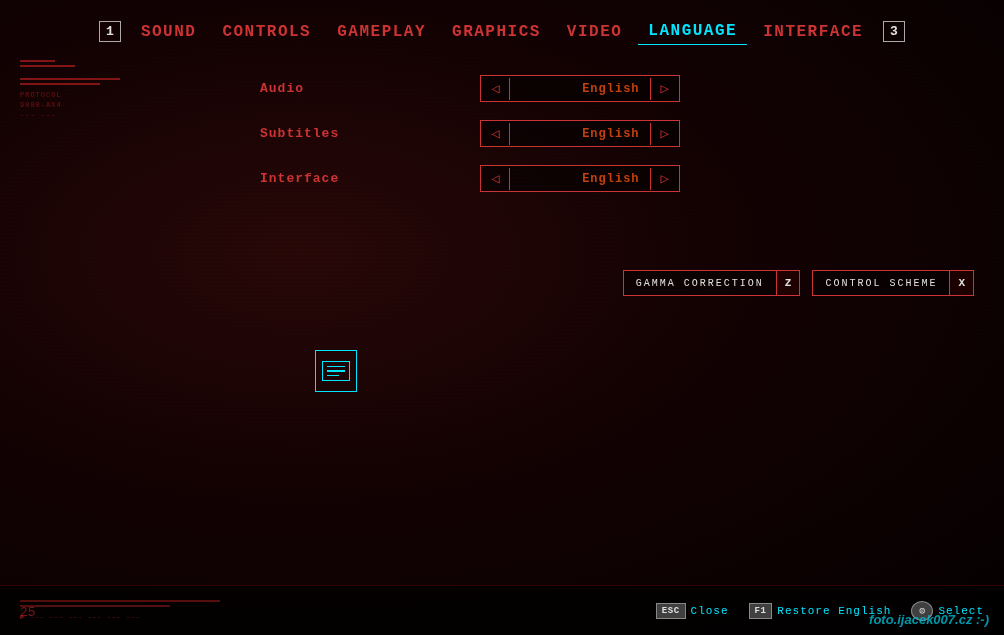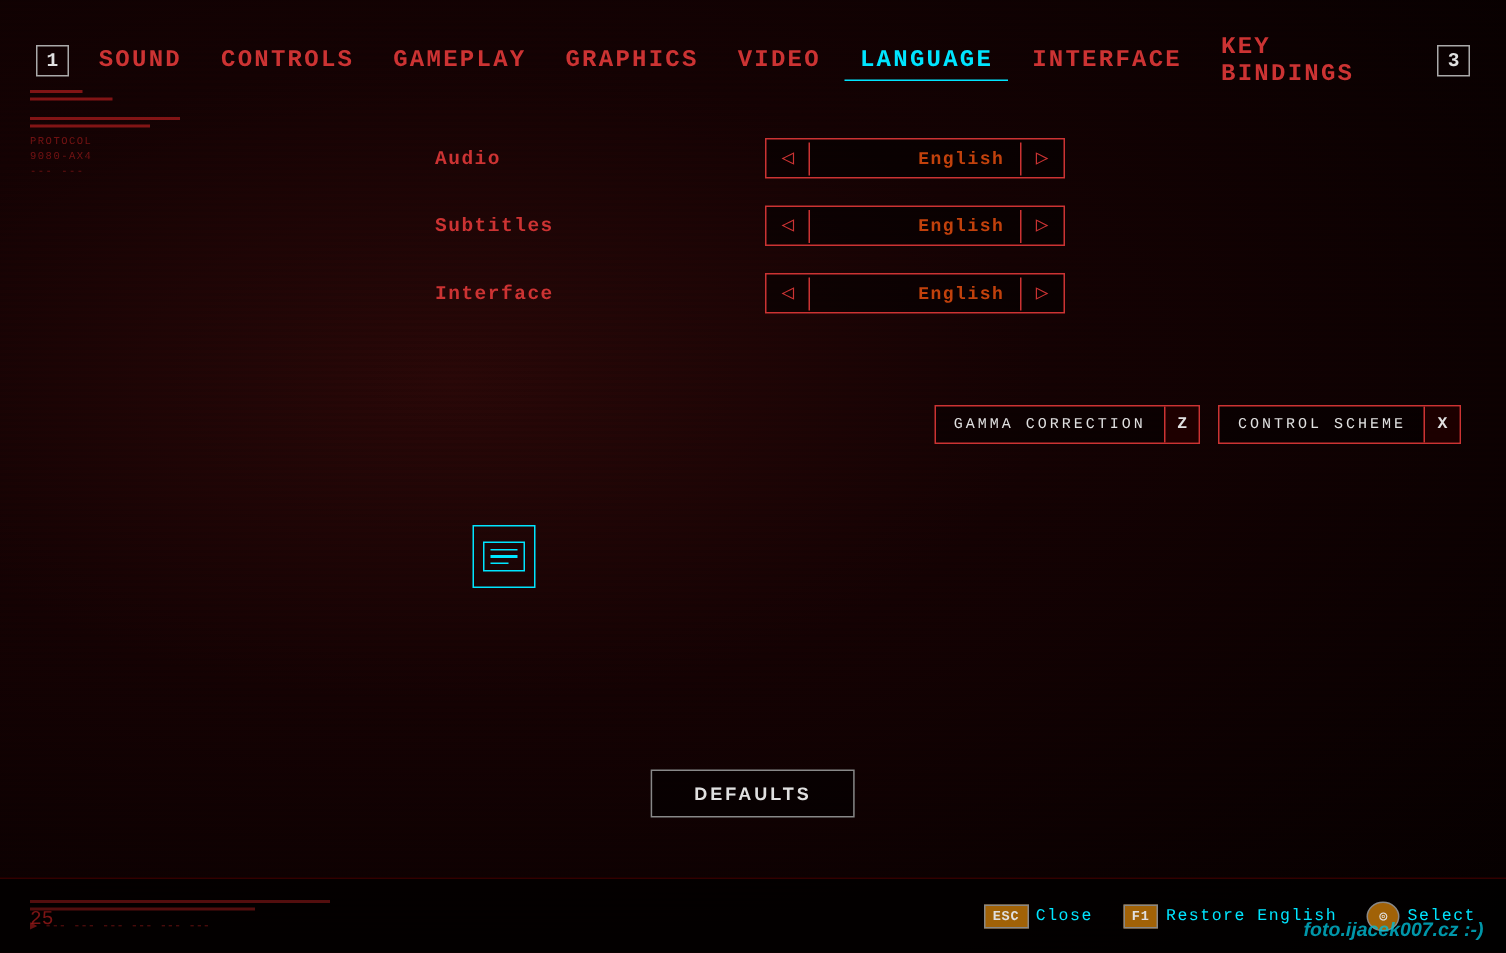--- a/index.html
+++ b/index.html
@@ -114,21 +114,20 @@
     }
 
     
     .settings-panel {
       display: flex;
       flex-direction: column;
       align-items: flex-start;
       padding: 10px 0 0 260px;
       margin-top: 10px;
       gap: 18px;
-      margin-left: 30px;
     }
 
     .setting-row {
       display: flex;
       align-items: center;
       gap: 120px;
       width: 480px;
     }
 
     .setting-label {
@@ -287,21 +286,21 @@
       gap: 20px;
     }
 
     .bottom-action {
       display: flex;
       align-items: center;
       gap: 5px;
     }
 
     .kbd-badge {
-      background: #a16207;
+      background: #404040;
       border: 1px solid #888;
       color: #e0e0e0;
       font-size: 9px;
       font-weight: bold;
       padding: 2px 5px;
       letter-spacing: 0.5px;
       min-width: 22px;
       text-align: center;
     }
 
@@ -358,21 +357,20 @@
 
   <div class="nav-bar">
     <div class="nav-bracket">1</div>
     <div class="nav-item">SOUND</div>
     <div class="nav-item">CONTROLS</div>
     <div class="nav-item">GAMEPLAY</div>
     <div class="nav-item">GRAPHICS</div>
     <div class="nav-item">VIDEO</div>
     <div class="nav-item active">LANGUAGE</div>
     <div class="nav-item">INTERFACE</div>
-    <div class="nav-item">KEY BINDINGS</div>
     <div class="nav-bracket">3</div>
   </div>
 
   <div class="settings-panel">
 
     <div class="setting-row">
       <span class="setting-label">Audio</span>
       <div class="setting-control">
         <span class="control-arrow">◁</span>
         <span class="control-value">English</span>
@@ -414,21 +412,20 @@
   <div class="center-widget">
     <div class="center-widget-inner">
       <div class="center-widget-lines">
         <div class="widget-line"></div>
         <div class="widget-line"></div>
         <div class="widget-line" style="width:12px;"></div>
       </div>
     </div>
   </div>
 
-  <button class="defaults-btn">DEFAULTS</button>
 
   <div class="bottom-bar">
     <div class="bottom-left">
       <div class="bottom-deco-line" style="width:200px;"></div>
       <div class="bottom-deco-line" style="width:150px;"></div>
       <div style="color:#cc2222; font-size:8px; opacity:0.5; margin-top:2px;">▶ --- --- --- --- --- ---</div>
     </div>
 
     <div class="bottom-right">
       <div class="bottom-action">

